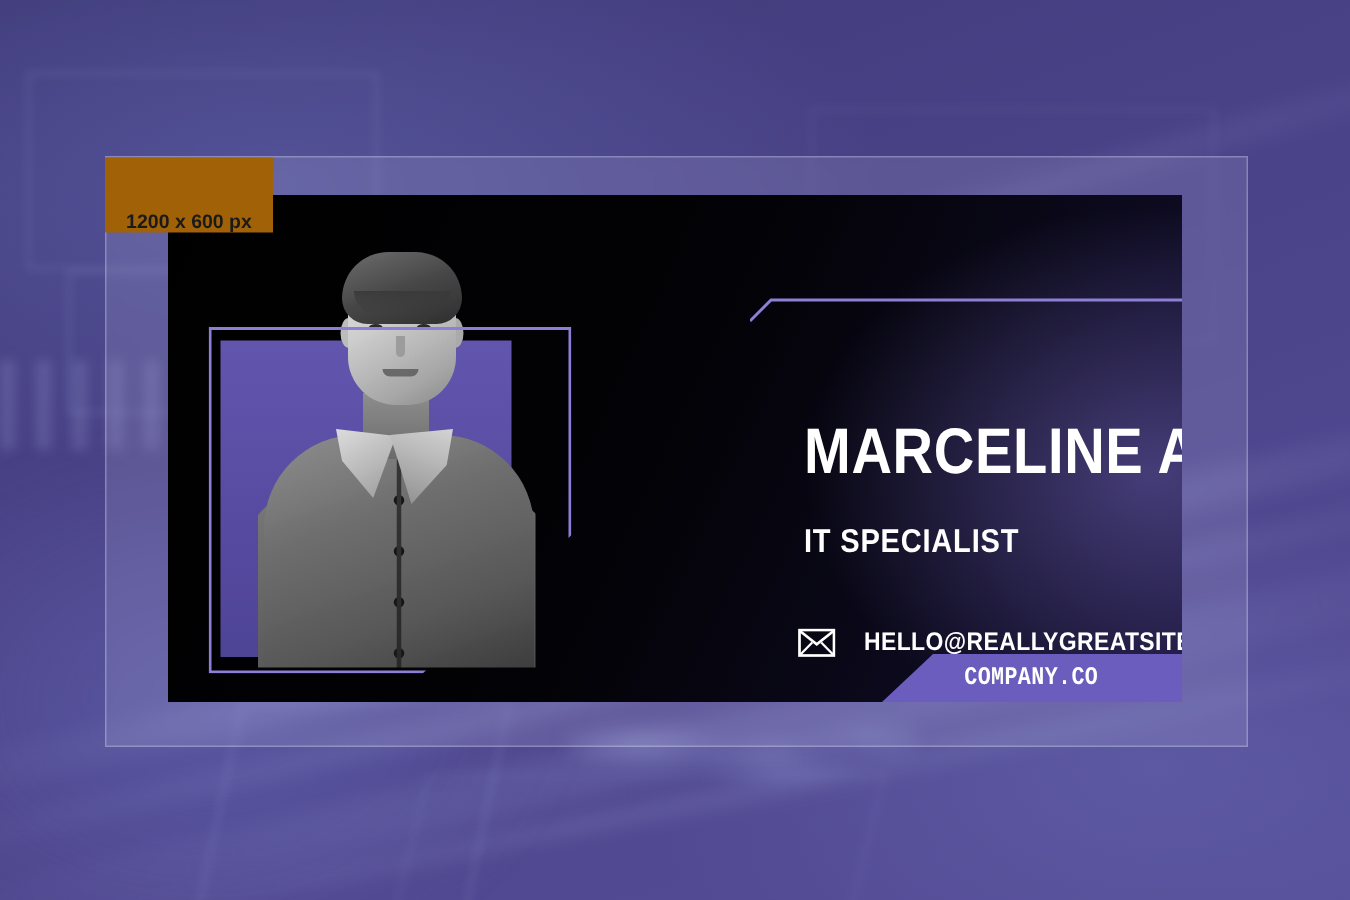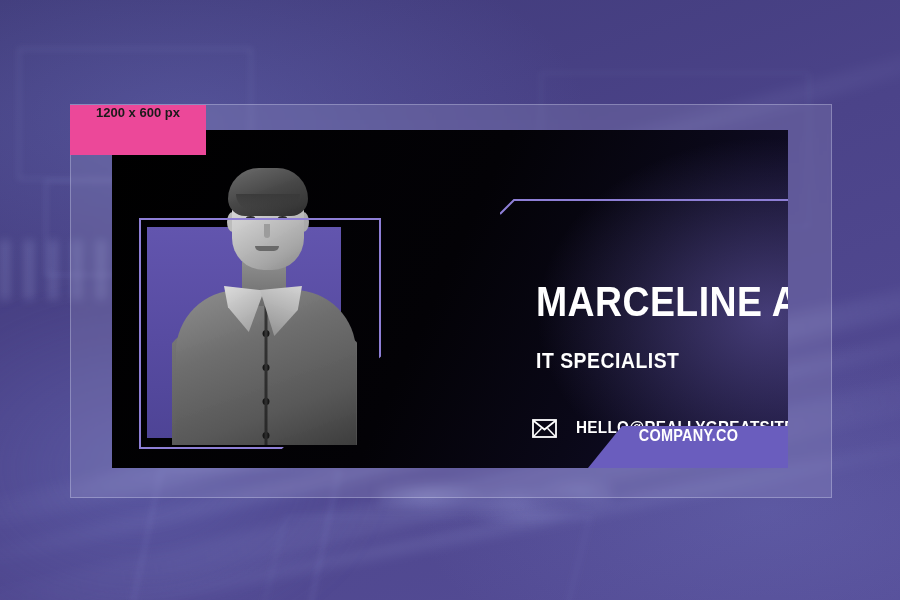--- a/index.html
+++ b/index.html
@@ -180,35 +180,35 @@
   .crow { display:flex; align-items:center; height:46px; margin-bottom:5px; }
   .cicon { width:44px; flex:0 0 44px; display:flex; align-items:center; }
   .cicon svg { display:block; }
   .ctext {
     color:#fff; font-size:17px; font-weight:700; letter-spacing:.3px;
     transform:scaleX(.9); transform-origin:left center; white-space:nowrap;
   }
 
   
   .banner {
-    position:absolute; right:0; bottom:0; width:200px; height:42px;
+    position:absolute; right:0; bottom:0; width:200px; height:32px;
     background:#6a5dbe;
     clip-path:polygon(17% 0, 100% 0, 100% 100%, 0 100%);
-    display:flex; justify-content:center;
+    display:flex; align-items:center; justify-content:center;font-family:Liberation Mono, monospace;
   }
   .banner span {
     color:#fff; font-size:17px; font-weight:700; letter-spacing:.3px;
     transform:scaleX(.85); display:inline-block;
   }
 
   
   #badge {
-    position:absolute; left:70px; top:105px; width:136px; height:50px;
-    background:#ec4899;
-    display:flex; align-items:flex-start; justify-content:center;
+    position:absolute; left:70px; top:105px; width:112px; height:50px;
+    background:#a16207;
+    display:flex; align-items:flex-end; justify-content:center;
     z-index:20;
   }
   #badge span { color:#1a1a1a; font-size:13px; font-weight:700; }
 </style>
 </head>
 <body>
 
 <div id="bg">
   <div class="base"></div>
   <div class="glow"></div>

